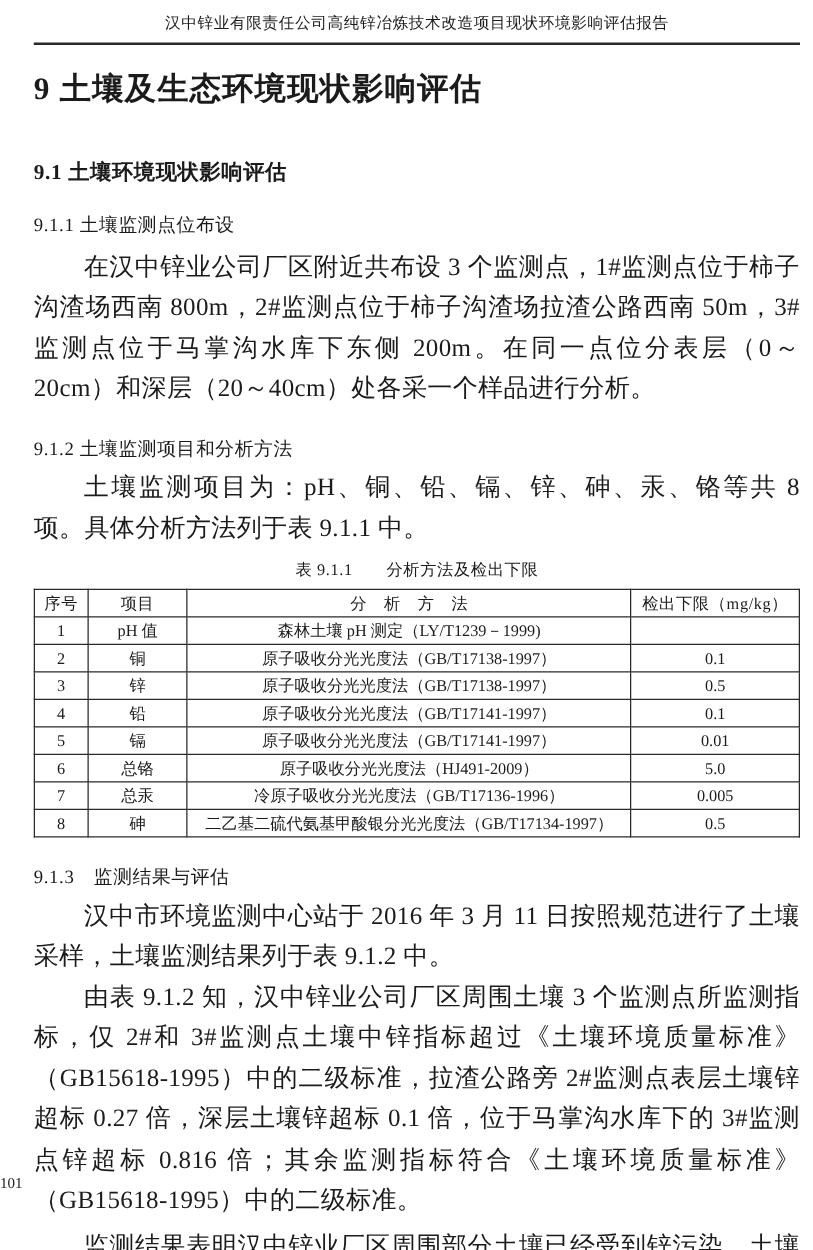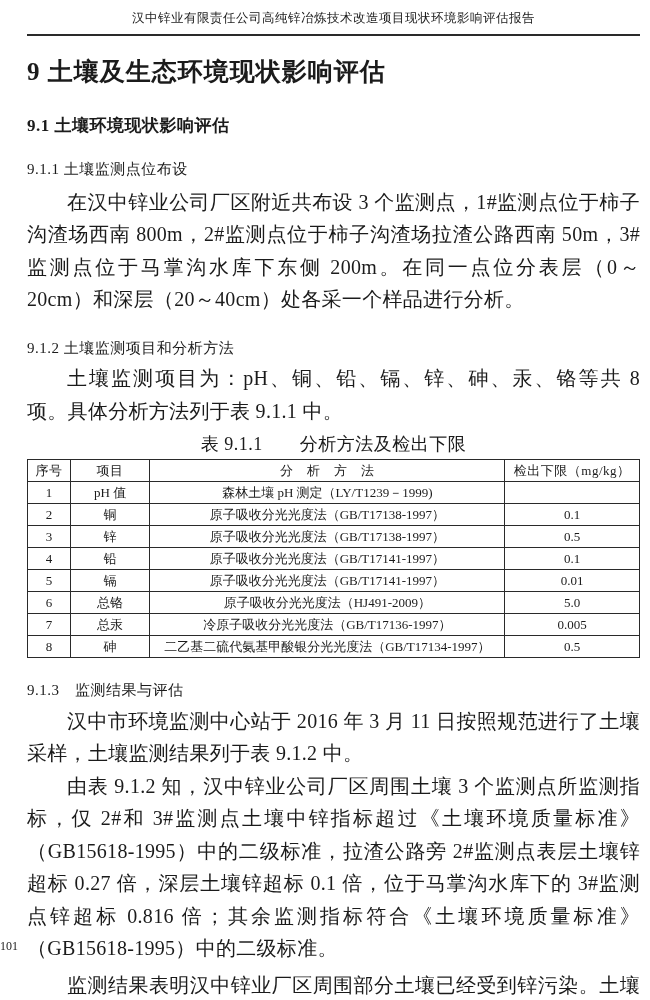--- a/index.html
+++ b/index.html
@@ -24,21 +24,21 @@
     letter-spacing: 0.5px;
   }
   h1.chapter-title {
     margin-top: 20px;
     font-size: 25px;
     line-height: 1.25;
     font-weight: bold;
     letter-spacing: 1px;
   }
   h2.section-title {
-    margin-top: 28px;
+    margin-top: 40px;
     font-size: 17px;
     font-weight: bold;
     line-height: 1.3;
     letter-spacing: 0.5px;
   }
   h3.subsection-title {
     margin-top: 23px;
     font-size: 15px;
     font-weight: normal;
     line-height: 1.3;
@@ -49,21 +49,21 @@
     font-size: 20px;
     line-height: 32.5px;
     text-indent: 2em;
     text-align: justify;
     letter-spacing: 0.3px;
   }
   p.tight { margin-top: 4px; }
   .table-caption {
     margin-top: 3px;
     text-align: center;
-    font-size: 18px;
+    font-size: 13px;
     line-height: 28px;
     letter-spacing: 0.5px;
   }
   table.data-table {
     width: 100%;
     border-collapse: collapse;
     table-layout: fixed;
     font-size: 13px;
     margin-top: 1px;
   }
@@ -159,21 +159,21 @@
       </tr>
       <tr>
         <td>6</td>
         <td>总铬</td>
         <td>原子吸收分光光度法（HJ491-2009）</td>
         <td>5.0</td>
       </tr>
       <tr>
         <td>7</td>
         <td>总汞</td>
-        <td>冷原子吸收分光光度法（GB/T17136-1997）</td>
+        <td>冷原子吸收分光光度法（GB/T17136-1996）</td>
         <td>0.005</td>
       </tr>
       <tr>
         <td>8</td>
         <td>砷</td>
         <td>二乙基二硫代氨基甲酸银分光光度法（GB/T17134-1997）</td>
         <td>0.5</td>
       </tr>
     </tbody>
   </table>

